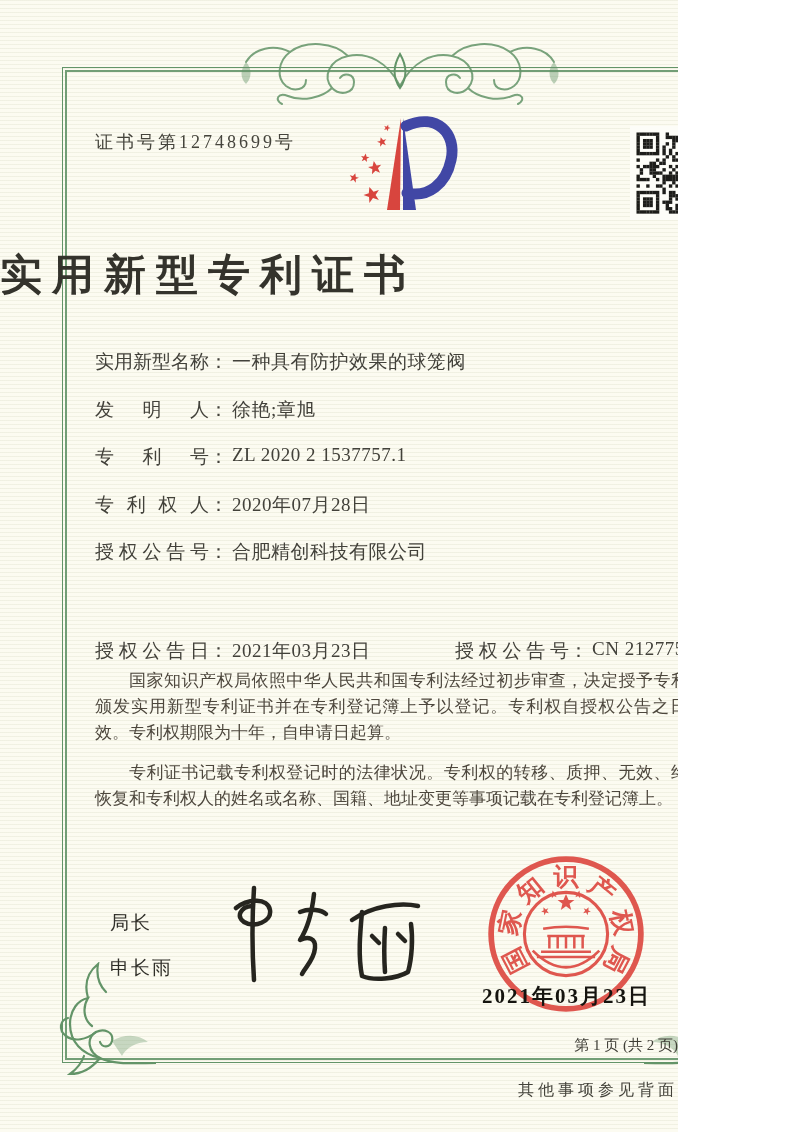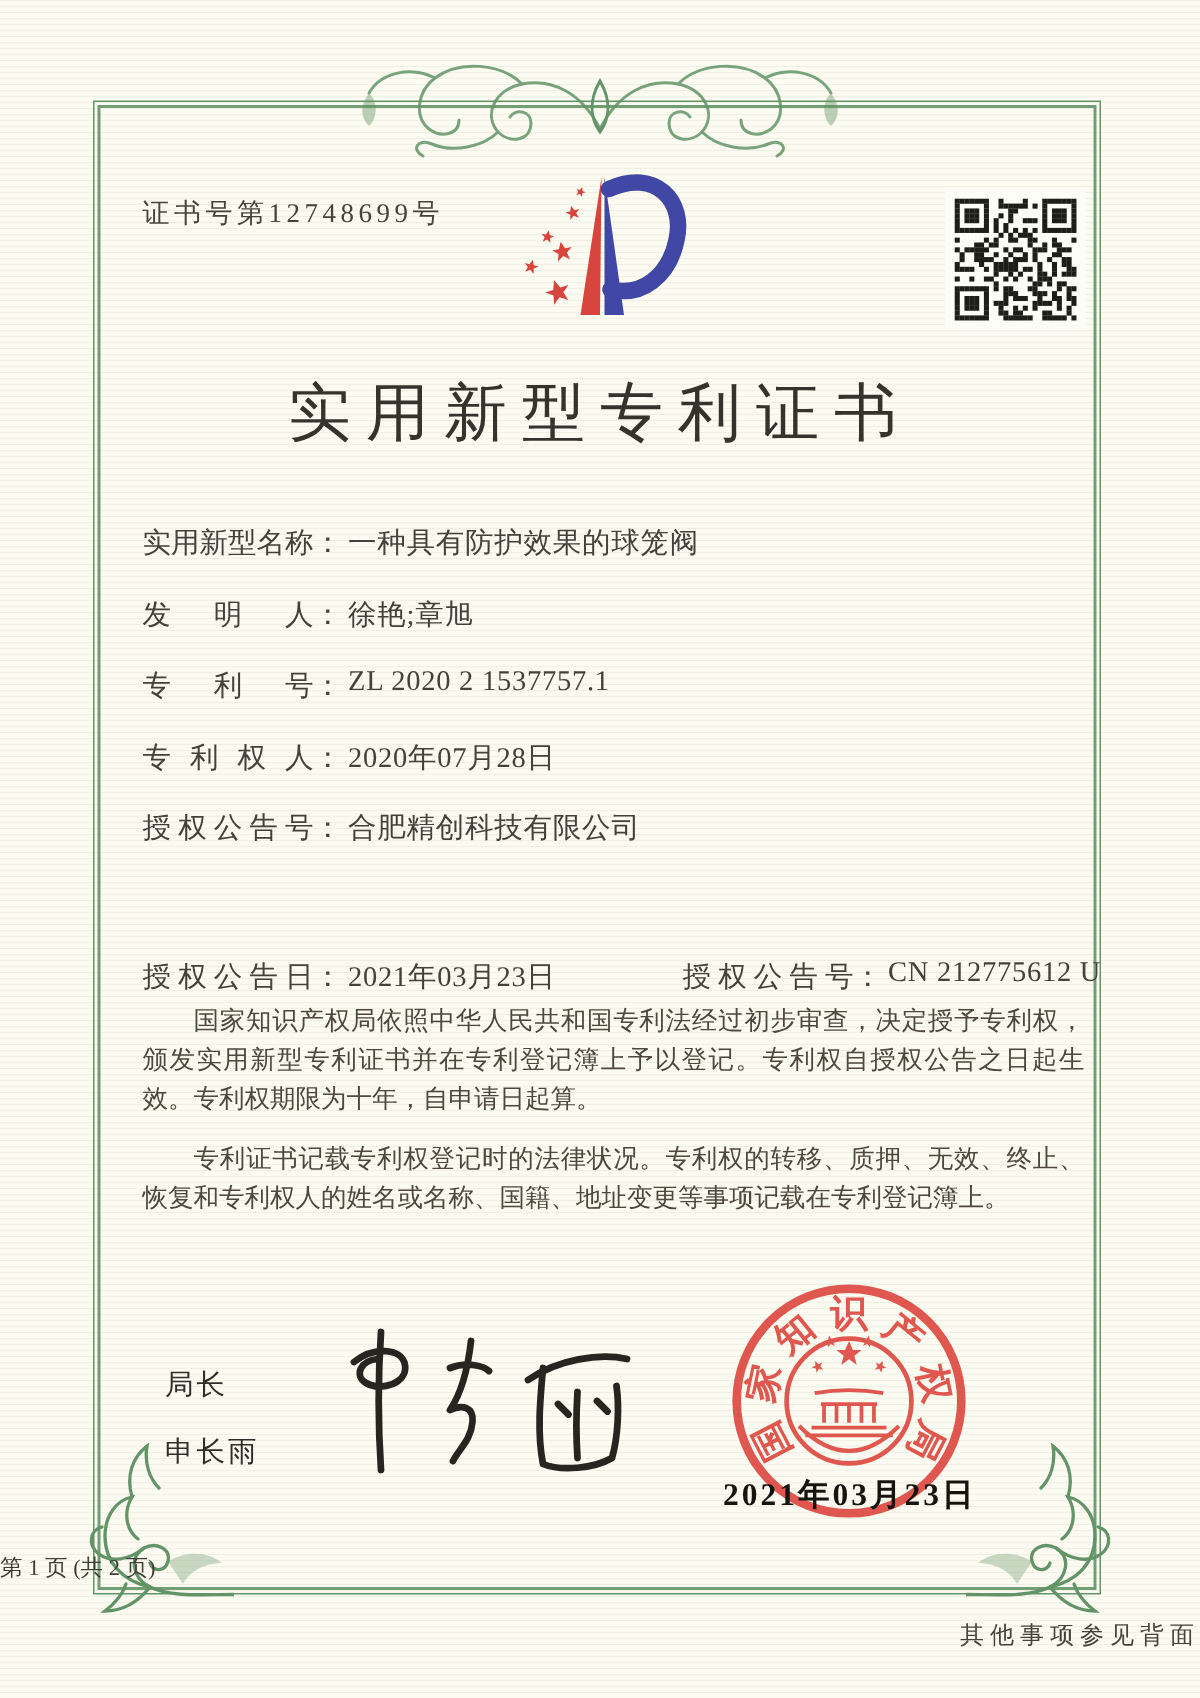--- a/index.html
+++ b/index.html
@@ -5,50 +5,50 @@
   :root{
     --border-green:#639468;
     --logo-red:#d8453e;
     --logo-blue:#4147a5;
     --seal-red:#dd4a42;
     --ink:#403f37;
   }
   *{box-sizing:border-box}
   body{margin:0;background:#ffffff}
   .page{
-    position:relative;width:800px;height:1132px;overflow:hidden;
+    position:relative;width:678px;height:1132px;overflow:hidden;
     background-color:#fcfbf1;
     background-image:repeating-linear-gradient(180deg, rgba(200,204,174,0.22) 0 1px, rgba(0,0,0,0) 1px 4px);
     font-family:"Liberation Serif","DejaVu Serif",serif;
     color:var(--ink);
   }
   .frame{position:absolute;left:62px;top:67px;width:672px;height:996px;border:1px solid var(--border-green);z-index:1}
   .frame-inner{position:absolute;inset:2px;border:2px solid var(--border-green);opacity:.9}
   .orn-top{position:absolute;left:230px;top:34px;z-index:2}
   .orn-bl{position:absolute;left:44px;top:962px;z-index:2}
   .orn-br{position:absolute;left:644px;top:962px;z-index:2}
   .cert-no{position:absolute;left:95px;top:130px;font-size:18px;letter-spacing:3px;color:#45443c;z-index:3}
   .logo{position:absolute;left:325px;top:106px;z-index:3}
   .qr{position:absolute;left:630px;top:126px;z-index:3}
-  .title{position:absolute;left:0;right:0;top:247px;text-align:center;font-size:42px;font-weight:400;letter-spacing:10px;color:#34332c;z-index:3}
+  .title{position:absolute;left:0;right:0;top:247px;font-size:42px;font-weight:700;letter-spacing:10px;color:#34332c;z-index:3}
   .field-row{position:absolute;left:95px;width:640px;font-size:19px;color:#42413a;z-index:3}
   .flabel{display:inline-block;width:114px;text-align:justify;text-align-last:justify;vertical-align:top}
   .fcolon{display:inline-block;vertical-align:top;margin-right:4px}
   .fvalue{display:inline-block;vertical-align:top;letter-spacing:.5px}
   .fvalue.addr{width:492px;line-height:1.62}
   .grant-pair2{position:absolute;left:360px;top:0;white-space:nowrap}
   .paras{position:absolute;left:95px;width:628px;top:668px;font-size:17px;line-height:26px;color:#4d473d;text-align:justify;z-index:3}
   .paras p{margin:0 0 14px 0;text-indent:2em}
   .sign-role{position:absolute;left:110px;top:910px;font-size:19px;color:#2f2e28;letter-spacing:2px;z-index:3}
   .sign-name{position:absolute;left:110px;top:955px;font-size:19px;color:#2f2e28;letter-spacing:2px;z-index:3}
   .signature{position:absolute;left:210px;top:876px;z-index:3}
   .seal{position:absolute;left:462px;top:830px;opacity:.92;z-index:2}
   .seal-char{font-size:24px;font-weight:700;fill:var(--seal-red);font-family:"Liberation Serif",serif}
   .seal-date{position:absolute;left:482px;top:982px;font-size:21px;font-weight:700;color:#15140f;letter-spacing:2px;z-index:3}
-  .page-no{position:absolute;left:0;right:0;top:1036px;text-align:left;font-size:15px;color:#3f3e36;z-index:3}
+  .page-no{position:absolute;left:0;right:0;top:1036px;text-align:right;font-size:15px;color:#3f3e36;z-index:3}
   .back-note{position:absolute;left:0;right:0;top:1080px;text-align:right;font-size:16px;letter-spacing:4px;color:#44433b;z-index:3}
   .hidden-defs{position:absolute;width:0;height:0;overflow:hidden}
 </style>
 </head>
 <body>
 
 <svg class="hidden-defs" aria-hidden="true">
   <defs>
     <path id="cstar" d="M0,-5 L1.47,-1.55 L4.76,-1.55 L2.02,0.59 L2.94,4.05 L0,1.91 L-2.94,4.05 L-2.02,0.59 L-4.76,-1.55 L-1.47,-1.55 Z"></path>
     <g id="flourish" fill="none" stroke="var(--border-green)" stroke-width="2.2" stroke-linecap="round">

